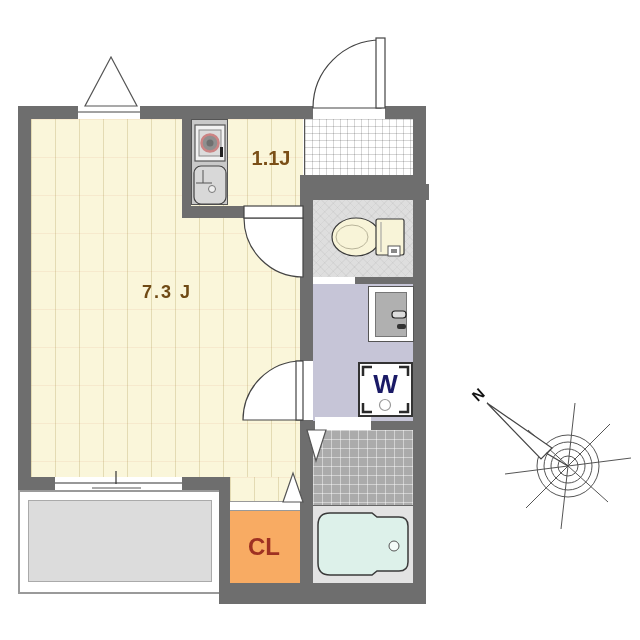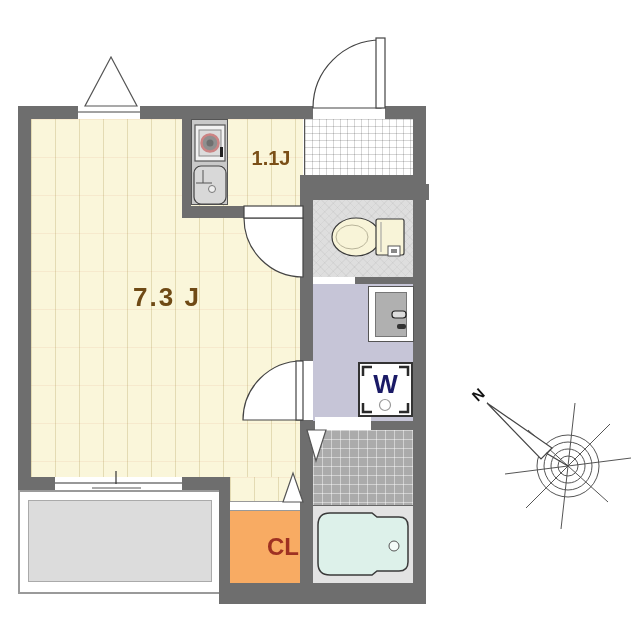--- a/index.html
+++ b/index.html
@@ -39,21 +39,21 @@
   .balcony-floor{background:#dcdcdc;border:1px solid #aaaaaa;box-sizing:border-box;}
   .closet-band{background:#ffffff;border-top:1px solid #999;border-bottom:1px solid #999;box-sizing:border-box;}
 
   .counter{background:#c9c9c9;border:1px solid #555;box-sizing:border-box;}
   .vanity-outer{background:#ffffff;border:1px solid #555;box-sizing:border-box;}
   .vanity-inner{background:#b0b0b0;border:1px solid #777;box-sizing:border-box;}
   .washer-box{background:#ffffff;border:2px solid #333;box-sizing:border-box;
               display:flex;align-items:flex-start;justify-content:center;}
   .washer-box span{margin-top:7px;font-size:26px;font-weight:bold;color:#1a1a66;line-height:1;}
 
-  .lbl-living{color:#6f4a15;font-size:26px;letter-spacing:2px;}
+  .lbl-living{color:#6f4a15;font-size:18px;letter-spacing:2px;}
   .lbl-kitchen{color:#7a4f17;font-size:20px;}
   .lbl-closet{color:#9e3122;font-size:24px;}
   .lbl-north{color:#111;font-size:15px;transform:rotate(-42deg);}
 </style>
 </head>
 <body>
 
 <div id="canvas">
 
   <div class="abs floor floor-room" style="left:31px;top:119px;width:272px;height:358px;"></div>
@@ -172,15 +172,15 @@
       <line x1="528" y1="430" x2="608" y2="502"></line>
     </g>
     <g>
       <polygon points="487,403 552,448 541,459" fill="#ffffff" stroke="#444" stroke-width="1.2"></polygon>
       <line x1="546" y1="453" x2="568" y2="466" stroke="#444" stroke-width="1.2"></line>
     </g>
   </svg>
 
   <div class="abs lbl lbl-living" style="left:97px;top:282px;width:140px;">7.3 J</div>
   <div class="abs lbl lbl-kitchen" style="left:236px;top:147px;width:70px;">1.1J</div>
-  <div class="abs lbl lbl-closet" style="left:229px;top:533px;width:70px;text-align:right;">CL</div>
+  <div class="abs lbl lbl-closet" style="left:229px;top:533px;width:70px;">CL</div>
   <div class="abs lbl lbl-north" style="left:468px;top:386px;width:20px;">N</div>
 </div>
 
 </body></html>

